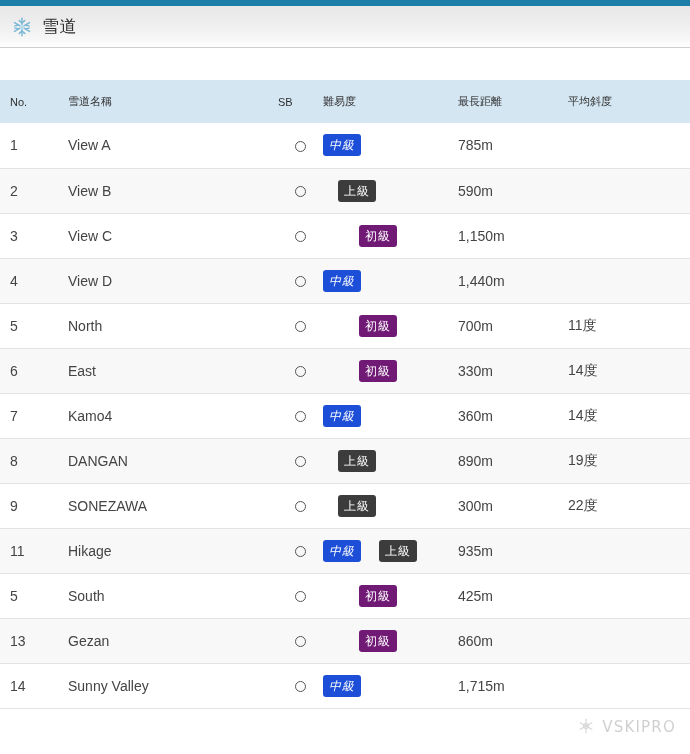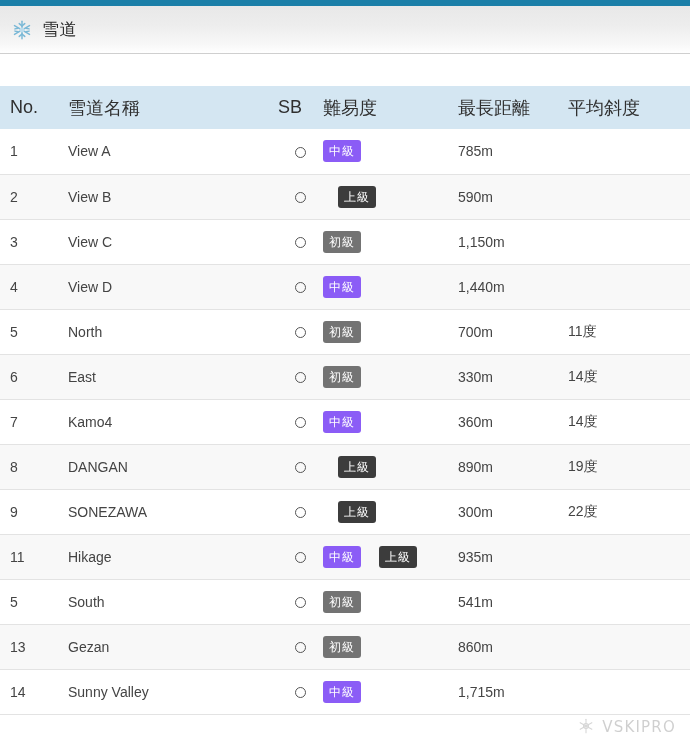--- a/index.html
+++ b/index.html
@@ -19,21 +19,21 @@
 
   
   .top-accent {
     height: 6px;
     width: 100%;
     background: #1b7fa8;
   }
 
   
   .section-header {
-    height: 48px;
+    height: 42px;
     width: 100%;
     background: linear-gradient(to bottom, #e8e8e8 0%, #ededed 40%, #f7f7f7 80%, #ffffff 100%);
     border-bottom: 1px solid #cfcfcf;
     display: flex;
     align-items: center;
     padding-left: 11px;
     text-align: right;
   }
   .snow-icon {
     width: 22px;
@@ -57,21 +57,21 @@
   }
 
   
   table.runs {
     width: 100%;
     border-collapse: collapse;
     table-layout: fixed;
   }
   table.runs thead th {
     background: #d4e6f2;
-    font-size: 18px;
+    font-size: 11px;
     font-weight: normal;
     color: #2f2f2f;
     text-align: left;
     height: 43px;
     padding: 0 0 0 0;
     vertical-align: middle;
     border: none;
   }
   table.runs tbody td {
     height: 45px;
@@ -124,22 +124,22 @@
     min-width: 38px;
     height: 22px;
     padding: 0 5px;
     border-radius: 3px;
     font-size: 12px;
     color: #ffffff;
     letter-spacing: 1px;
     line-height: 1;
     white-space: nowrap;
   }
-  .badge.lv-beginner    { background: #737373; }
-  .badge.lv-intermediate{ background: #8b5cf6; }
+  .badge.lv-beginner    { background: #701a75; margin-left: 36px; }
+  .badge.lv-intermediate{ background: #1d4ed8; font-style: italic; }
   .badge.lv-advanced    { background: #3c3c3c; margin-left: 15px; }
 
   
   .watermark {
     position: absolute;
     right: 14px;
     bottom: 18px;
     display: flex;
     align-items: flex-end;
     gap: 6px;
@@ -318,21 +318,21 @@
       </tr>
       <tr>
         <td class="col-no">5</td>
         <td class="col-name">South</td>
         <td class="col-sb"><span class="sb-circle"></span></td>
         <td class="col-diff">
           <div class="badges">
             <span class="badge lv-beginner">初級</span>
           </div>
         </td>
-        <td class="col-dist">541m</td>
+        <td class="col-dist">425m</td>
         <td class="col-slope"></td>
       </tr>
       <tr>
         <td class="col-no">13</td>
         <td class="col-name">Gezan</td>
         <td class="col-sb"><span class="sb-circle"></span></td>
         <td class="col-diff">
           <div class="badges">
             <span class="badge lv-beginner">初級</span>
           </div>

